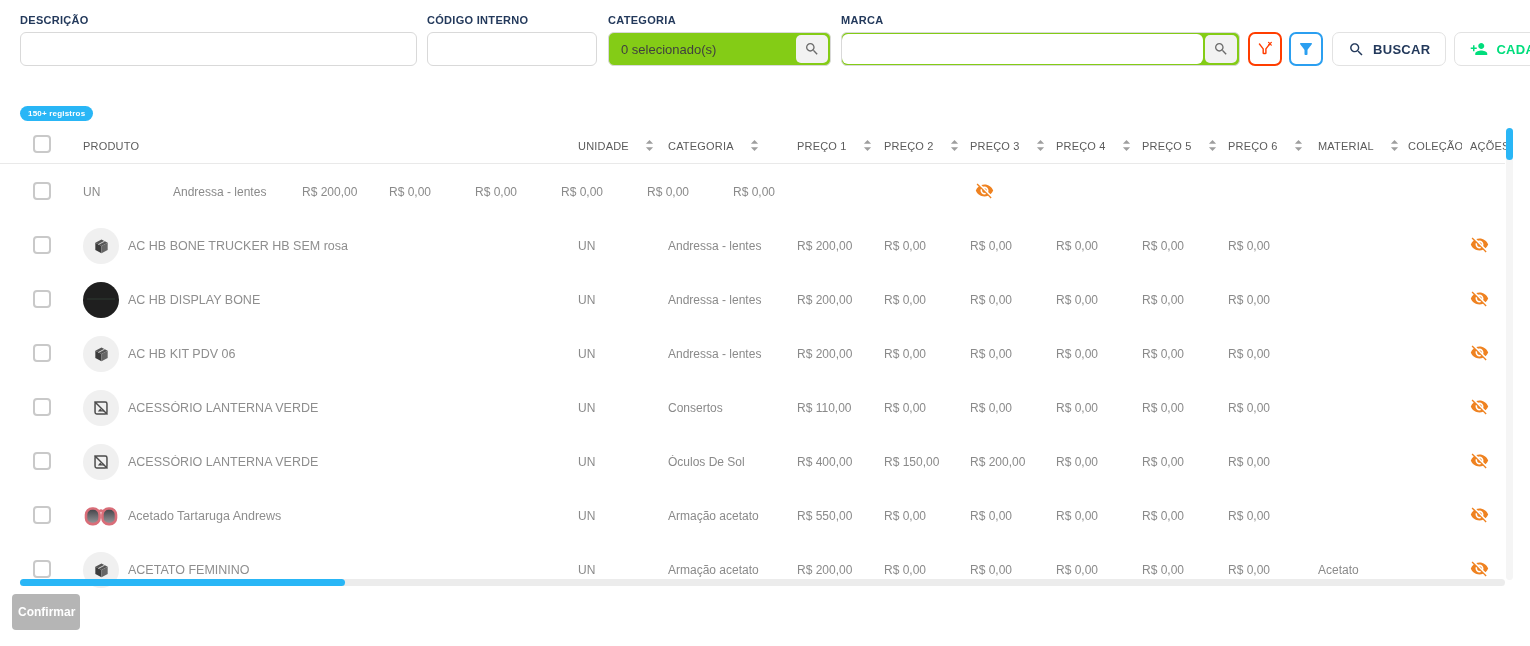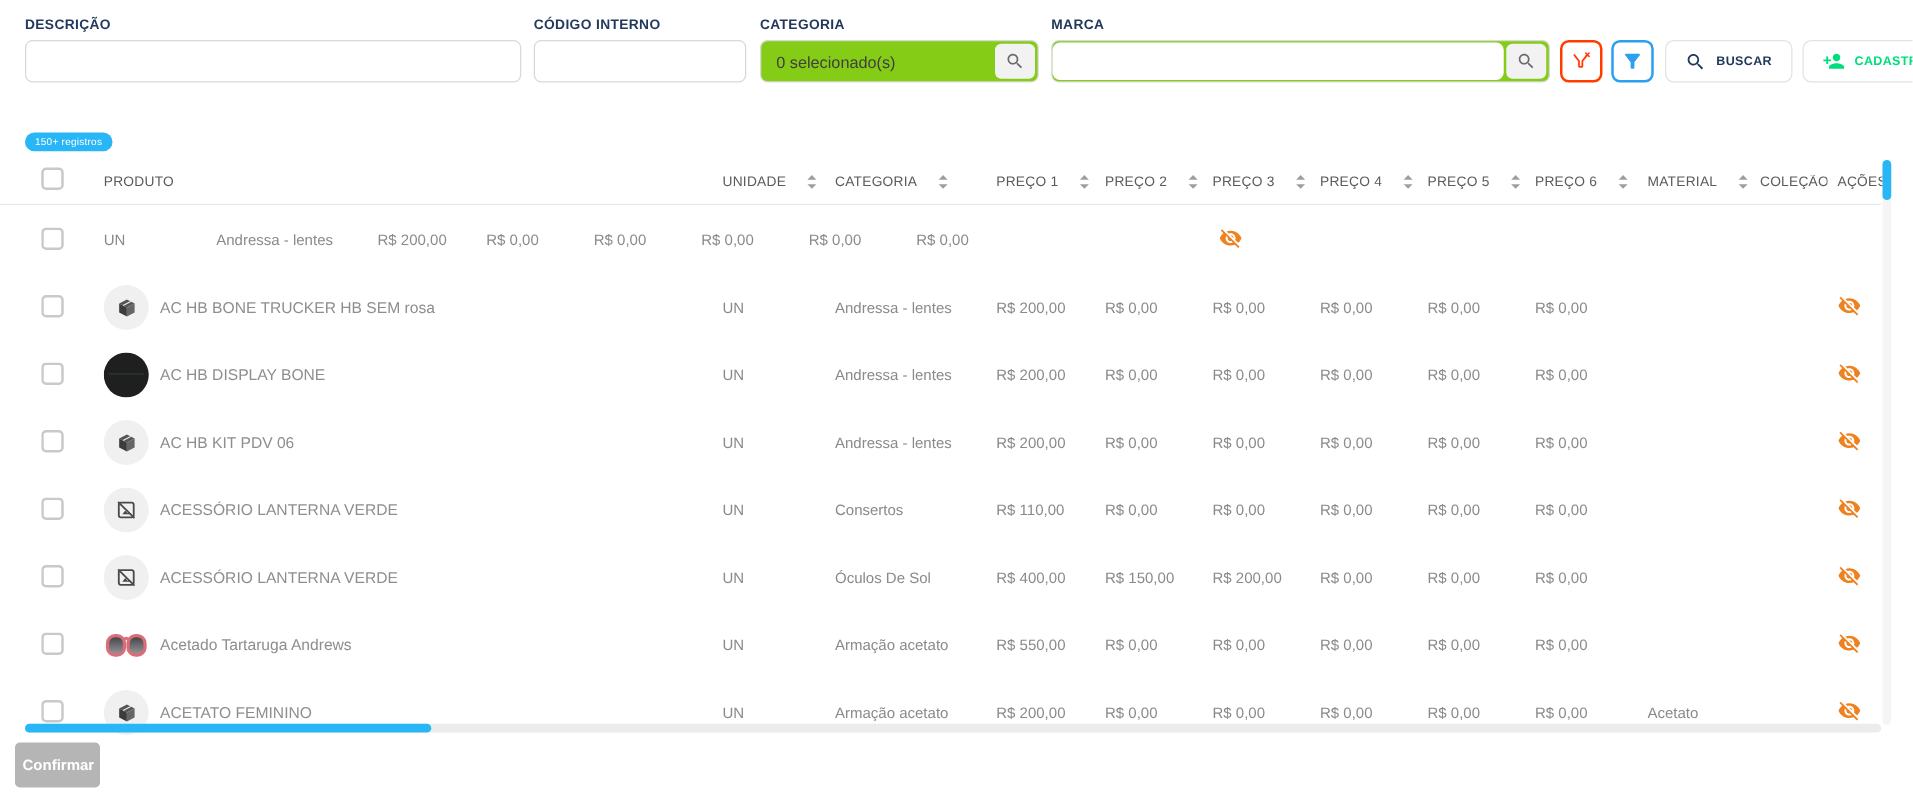--- a/index.html
+++ b/index.html
@@ -23,27 +23,27 @@
   .selectbox .sel-text{flex:1;font-size:13px;color:#3f3f3f;padding-left:12px;}
   .inputbox input{flex:1;border:none;height:30px;border-radius:6px;font-size:13px;color:#444;
     padding:0 10px;outline:none;font-family:inherit;min-width:0;}
   .sbtn{width:32px;height:28px;margin:2px;background:#f2f2f2;border-radius:5px;
     display:flex;align-items:center;justify-content:center;flex:0 0 auto;cursor:pointer;}
   .btn-sq{width:34px;height:34px;border-radius:7px;background:#fff;display:flex;align-items:center;
     justify-content:center;box-sizing:border-box;cursor:pointer;flex:0 0 auto;}
   .btn-clear{border:2px solid #ff3d00;margin-right:7px;}
   .btn-filter{border:2px solid #2b9ff0;margin-right:9px;}
   .btn-text{height:34px;border:1px solid #e2e2e2;border-radius:7px;background:#fff;
-    display:flex;align-items:center;gap:8px;padding:0 15px;font-weight:bold;font-size:10px;
+    display:flex;align-items:center;gap:8px;padding:0 15px;font-weight:bold;font-size:13px;
     letter-spacing:.3px;cursor:pointer;box-sizing:border-box;font-family:inherit;flex:0 0 auto;}
   .btn-buscar{color:#23395b;margin-right:8px;}
   .btn-cadastrar{color:#00dd7c;}
   
   .badge{position:absolute;left:20px;top:106px;background:#29b6f6;color:#fff;font-size:8px;
-    font-weight:normal;padding:3px 8px 3px 8px;border-radius:8px;letter-spacing:.2px;}
+    font-weight:bold;padding:3px 8px 3px 8px;border-radius:8px;letter-spacing:.2px;}
   
   .thead{position:absolute;left:0;top:128px;width:1505px;height:36px;border-bottom:1px solid #e9e9e9;
     display:flex;align-items:center;padding-left:33px;box-sizing:border-box;}
   .tbody{position:absolute;left:0;top:165px;width:1505px;}
   .trow{display:flex;height:54px;align-items:center;padding-left:33px;box-sizing:border-box;}
   .cell{font-size:12px;color:#8a8a8a;box-sizing:border-box;overflow:hidden;white-space:nowrap;}
   .hcell{font-size:11px;font-weight:normal;color:#5b5b5b;display:flex;align-items:center;
     box-sizing:border-box;overflow:hidden;white-space:nowrap;letter-spacing:.2px;}
   .hcell .sort{margin-left:16px;display:inline-flex;flex:0 0 auto;cursor:pointer;}
   .cell-check{width:50px;flex:0 0 auto;}

